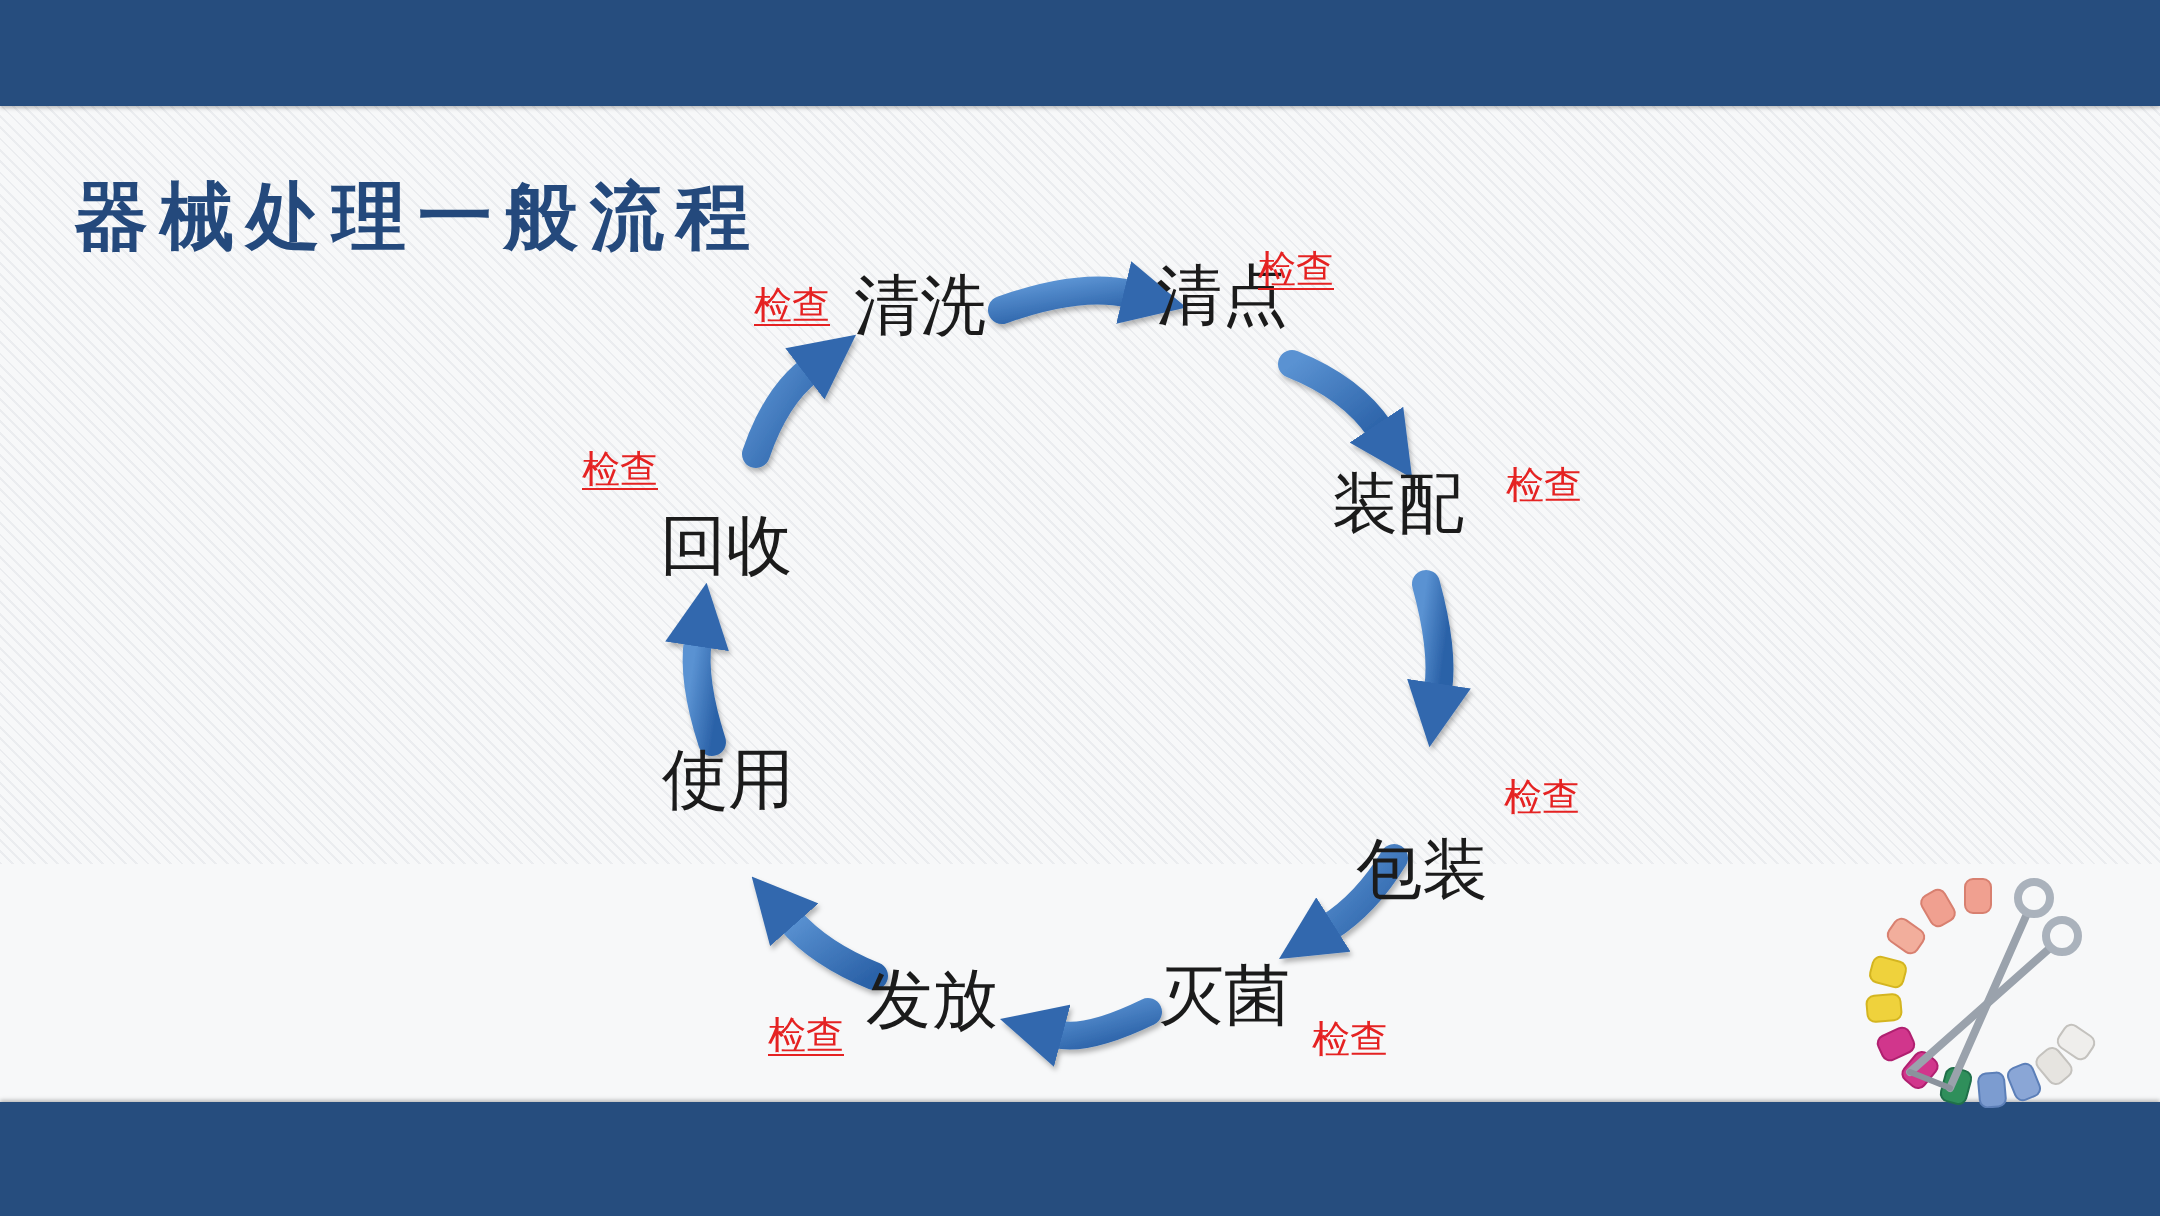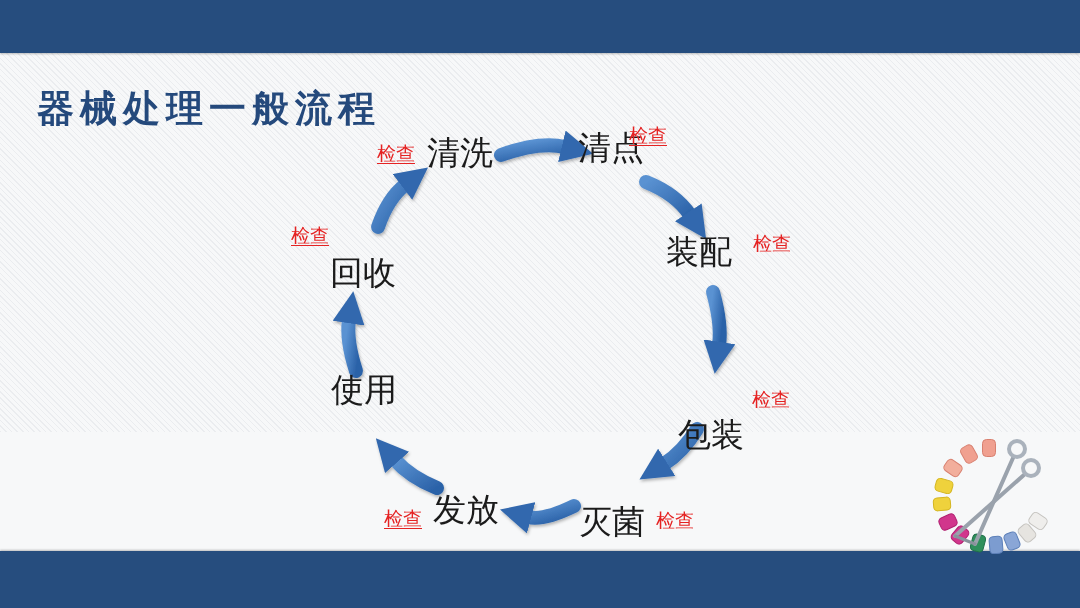--- a/index.html
+++ b/index.html
@@ -65,22 +65,22 @@
       <path marker-end="url(#ah)" d="M 437 488 Q 410 477 395 460"></path>
       <path marker-end="url(#ah)" d="M 356 371 Q 346 340 349 320"></path>
       <path marker-end="url(#ah)" d="M 378 227 Q 388 198 405 185"></path>
     </g>
   </svg>
 
   <span class="node" style="left:427px;top:139px;">清洗</span>
   <span class="node" style="left:578px;top:134px;">清点</span>
   <span class="node" style="left:666px;top:238px;">装配</span>
   <span class="node" style="left:678px;top:382px;margin-top:39px;">包装</span>
-  <span class="node" style="left:579px;top:508px;">灭菌</span>
-  <span class="node" style="left:433px;top:496px;">发放</span>
+  <span class="node" style="left:579px;top:484px;">灭菌</span>
+  <span class="node" style="left:433px;top:486px;">发放</span>
   <span class="node" style="left:331px;top:376px;">使用</span>
   <span class="node" style="left:330px;top:259px;">回收</span>
 
   <span class="check u" style="left:377px;top:144px;">检查</span>
   <span class="check u" style="left:629px;top:126px;">检查</span>
   <span class="check" style="left:753px;top:234px;">检查</span>
   <span class="check" style="left:752px;top:390px;">检查</span>
   <span class="check" style="left:656px;top:511px;">检查</span>
   <span class="check u" style="left:384px;top:509px;">检查</span>
   <span class="check u" style="left:291px;top:226px;">检查</span>

